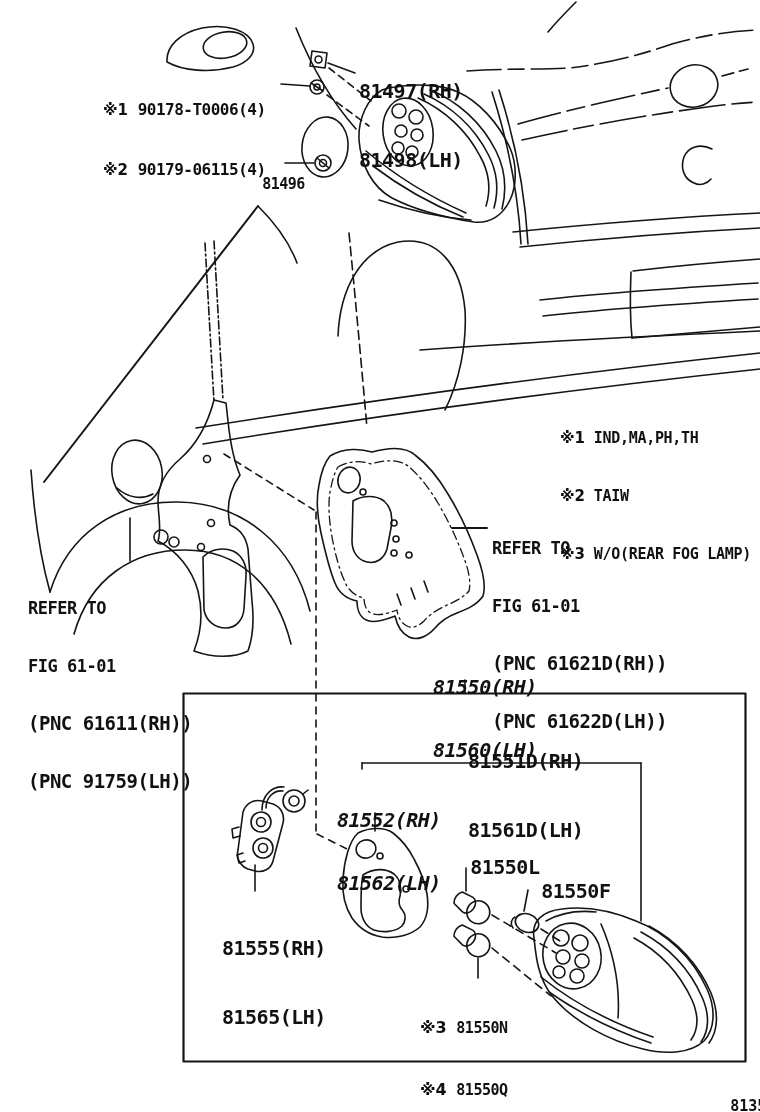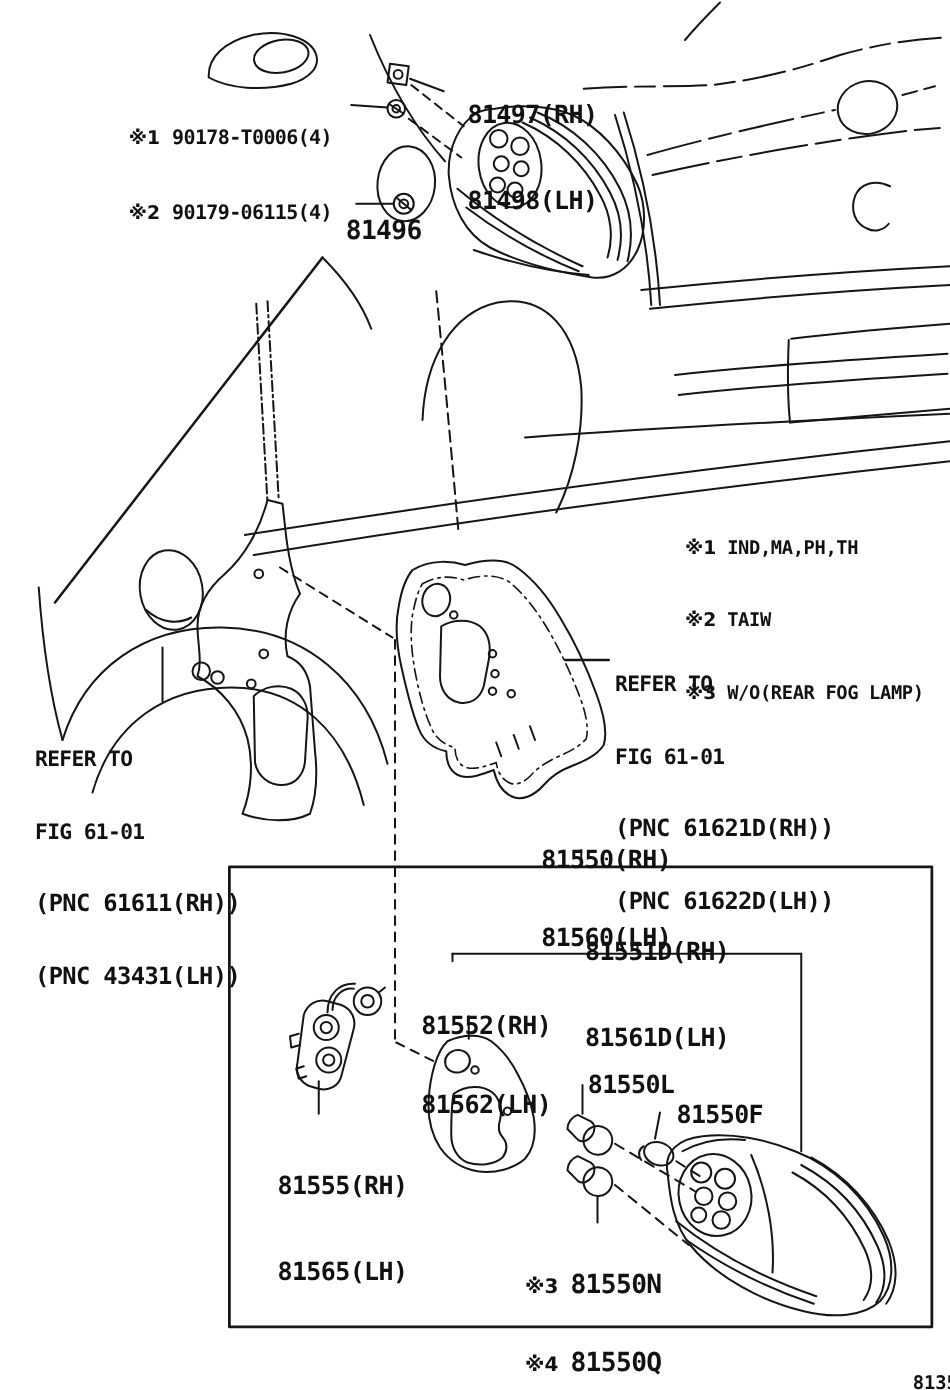--- a/index.html
+++ b/index.html
@@ -1,27 +1,27 @@
 <!DOCTYPE html>
 <html><head>
 <meta charset="utf-8">
 <style>
   html,body{margin:0;padding:0;background:#fff;}
   .stage{position:relative;width:760px;height:1112px;background:#ffffff;overflow:hidden;
          font-family:"DejaVu Sans Mono","Liberation Mono",monospace;color:#111;}
   .stage svg{position:absolute;left:0;top:0;}
   .lbl{position:absolute;font-weight:bold;white-space:pre;}
   .pn{font-size:20px;line-height:23px;letter-spacing:-0.5px;}
-  .pn21{font-size:21px;line-height:23px;letter-spacing:-0.5px;}
-  .pn-tight{line-height:21px;}
+  .pn21{font-size:15px;line-height:23px;letter-spacing:-0.5px;}
+  .pn-tight{line-height:21px;font-style:italic;}
   .row{display:block;}
   .mk{font-family:"DejaVu Sans","Liberation Sans",sans-serif;font-size:15px;letter-spacing:0;}
   .mk2{font-family:"DejaVu Sans","Liberation Sans",sans-serif;font-size:16px;letter-spacing:0;}
   .bolt-num{font-size:16px;letter-spacing:-0.5px;}
-  .note-line{font-size:15px;line-height:20px;letter-spacing:-0.3px;}
+  .note-line{font-size:15px;line-height:20px;letter-spacing:-0.3px;margin-left:12px;}
   .refer .t1{font-size:17px;line-height:19.5px;display:block;letter-spacing:-0.5px;}
   .refer .t2{font-size:19px;line-height:19.5px;display:block;letter-spacing:-0.5px;}
   .code{font-size:15px;letter-spacing:0;}
 </style>
 </head>
 <body>
 
 <div class="stage">
 
   <svg width="760" height="1112" viewBox="0 0 760 1112">
@@ -204,21 +204,21 @@
         </g>
       </g>
     </g>
   </svg>
 
   <div class="lbl" style="left:103px;top:61px">
     <span class="row" style="line-height:21px"><span class="mk">※1</span> <span class="bolt-num">90178-T0006(4)</span></span>
     <span class="row" style="line-height:21px"><span class="mk">※2</span> <span class="bolt-num">90179-06115(4)</span></span>
   </div>
 
-  <div class="lbl pn" style="left:374px;top:34px">
+  <div class="lbl pn" style="left:359px;top:34px">
     <span class="row">81497(RH)</span>
     <span class="row">81498(LH)</span>
   </div>
 
   <div class="lbl pn21" style="left:228px;top:150px">
     <span>81496</span>
   </div>
 
   <div class="lbl" style="left:548px;top:390px">
     <span class="row note-line"><span class="mk">※1</span> <span>IND,MA,PH,TH</span></span>
@@ -230,21 +230,21 @@
     <span class="t1">REFER TO</span>
     <span class="t1">FIG 61-01</span>
     <span class="t2">(PNC 61621D(RH))</span>
     <span class="t2">(PNC 61622D(LH))</span>
   </div>
 
   <div class="lbl refer" style="left:28px;top:561px">
     <span class="t1">REFER TO</span>
     <span class="t1">FIG 61-01</span>
     <span class="t2">(PNC 61611(RH))</span>
-    <span class="t2">(PNC 43431(LH))</span>
+    <span class="t2">(PNC 91759(LH))</span>
   </div>
 
   <div class="lbl pn pn-tight" style="left:433px;top:635px">
     <span class="row">81550(RH)</span>
     <span class="row">81560(LH)</span>
   </div>
 
   <div class="lbl pn" style="left:468px;top:704px">
     <span class="row">81551D(RH)</span>
     <span class="row">81561D(LH)</span>

